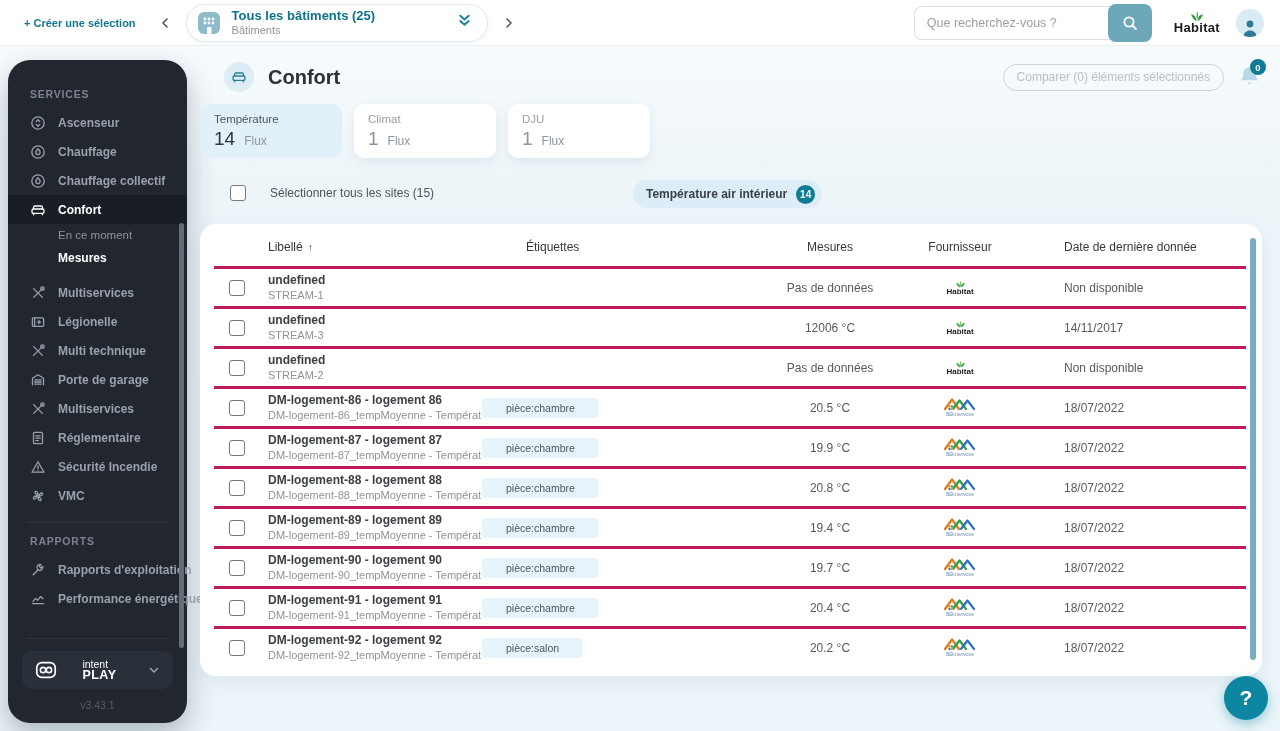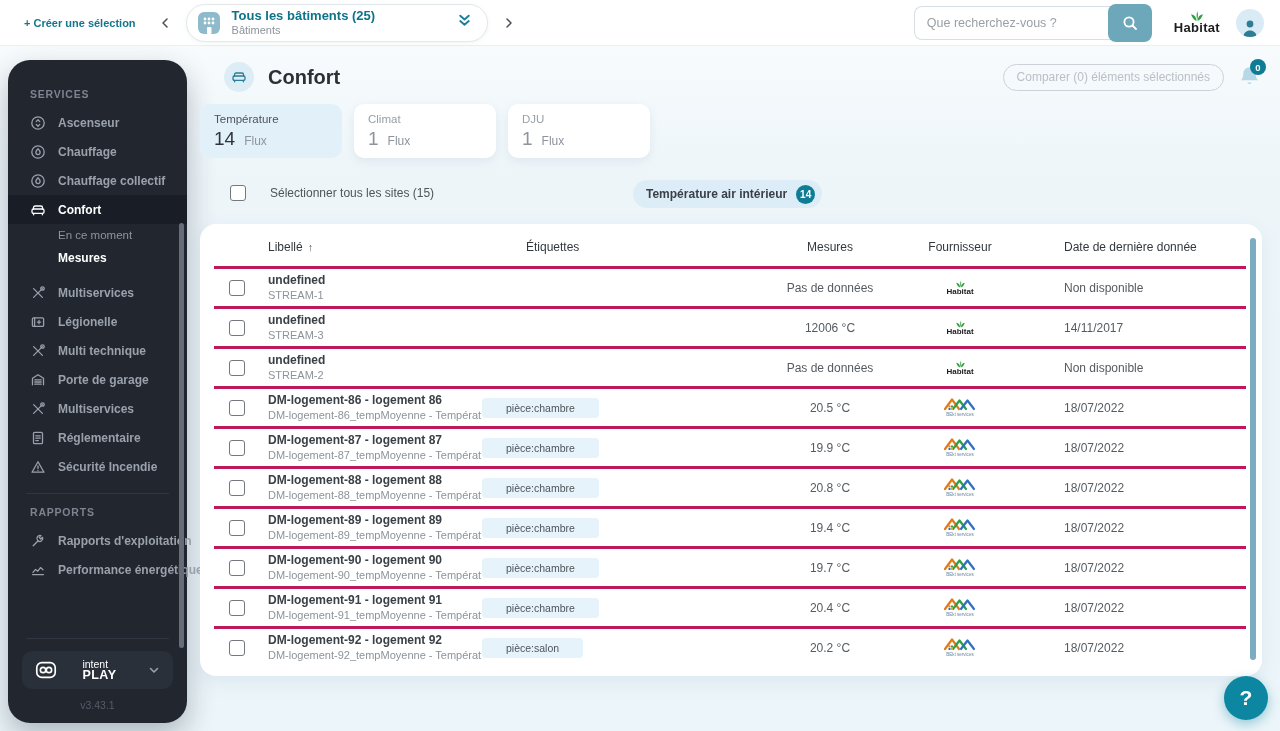--- a/index.html
+++ b/index.html
@@ -235,20 +235,30 @@
       </svg>
     <span>Réglementaire</span>
   </div>
   <div class="sb-item">
     <svg width="16" height="16" viewBox="0 0 16 16" fill="none" stroke-width="1.3" stroke-linecap="round" stroke-linejoin="round">
         <path d="M8 2.8l6 10.4H2Z"></path>
         <path d="M8 6.8v2.8M8 11.4v.1"></path>
       </svg>
     <span>Sécurité Incendie</span>
   </div>
+  <div class="sb-item">
+    <svg width="16" height="16" viewBox="0 0 16 16" fill="none" stroke-width="1.3" stroke-linecap="round" stroke-linejoin="round">
+        <circle cx="8" cy="8" r="1.2"></circle>
+        <path d="M8 6.6C8 3.9 6.6 3 5.1 3.6 4.6 5.5 6 6.6 8 6.6Z"></path>
+        <path d="M9.4 8C12.1 8 13 6.6 12.4 5.1 10.5 4.6 9.4 6 9.4 8Z"></path>
+        <path d="M8 9.4c0 2.7 1.4 3.6 2.9 3C11.4 10.5 10 9.4 8 9.4Z"></path>
+        <path d="M6.6 8C3.9 8 3 9.4 3.6 10.9 5.5 11.4 6.6 10 6.6 8Z"></path>
+      </svg>
+    <span>VMC</span>
+  </div>
 
   <div class="sb-divider"></div>
   <div class="sb-section">RAPPORTS</div>
   <div class="sb-item">
     <svg width="16" height="16" viewBox="0 0 16 16" fill="none" stroke-width="1.3" stroke-linecap="round" stroke-linejoin="round">
         <path d="M3.2 12.8l5-5"></path>
         <path d="M8 7.8a3 3 0 0 0 4.6-3.5L10.8 6 9.2 4.4l1.8-1.8A3 3 0 0 0 7.5 7.2"></path>
       </svg>
     <span>Rapports d'exploitation</span>
   </div>

